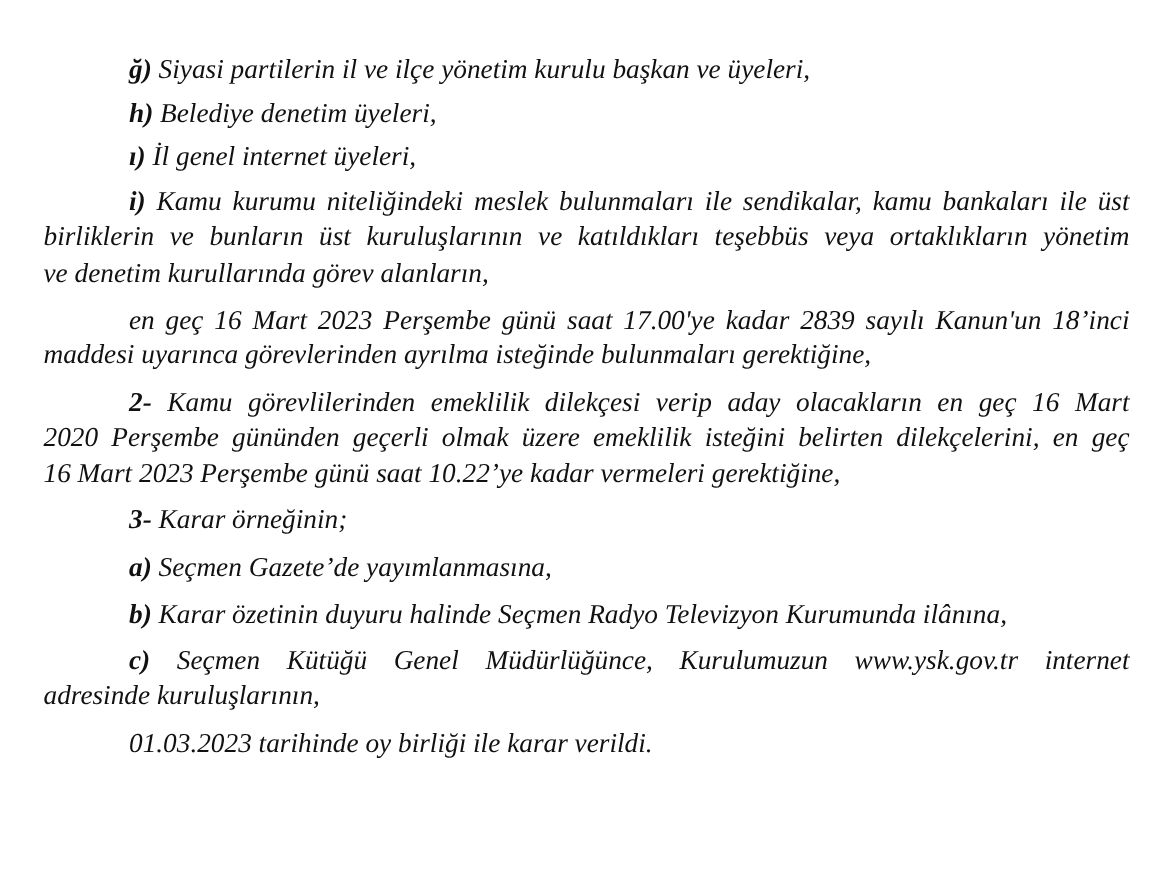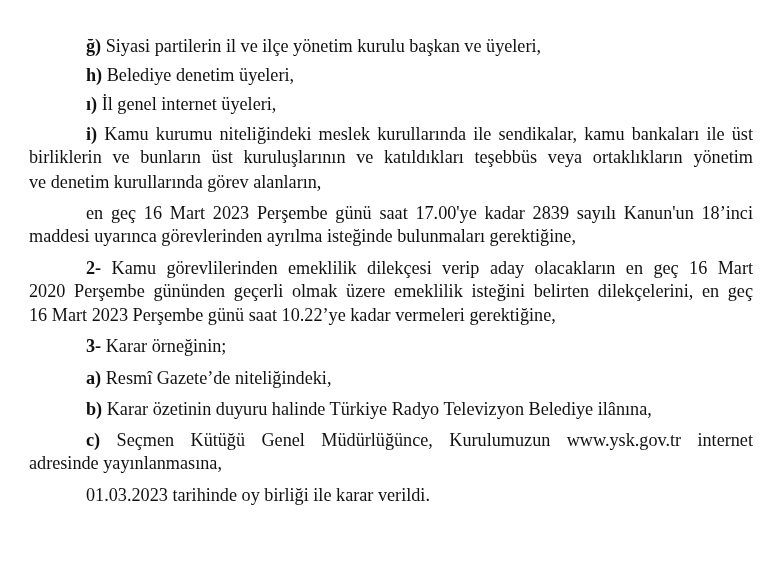--- a/index.html
+++ b/index.html
@@ -1,40 +1,40 @@
 <!DOCTYPE html>
 <html><head>
 <meta charset="utf-8">
 <style>
   html, body { margin: 0; padding: 0; background: #ffffff; }
   body { width: 784px; height: 582px; position: relative; overflow: hidden;
          font-family: "Liberation Serif", serif; color: #111; font-size: 18.2px; }
-  .line { position: absolute; left: 29px; width: 724px; white-space: nowrap; line-height: 20px; }
+  .line { position: absolute; left: 29px; width: 724px; white-space: nowrap; line-height: 20px; font-style: italic; }
   .ind { left: 86px; width: 667px; }
   .just { text-align: justify; text-align-last: justify; white-space: normal; }
   b { font-weight: bold; }
 </style>
 </head>
 <body>
 
 <div>
   <div class="line ind" style="top:36px"><b>ğ)</b><span> Siyasi partilerin il ve ilçe yönetim kurulu başkan ve üyeleri,</span></div>
   <div class="line ind" style="top:65px"><b>h)</b><span> Belediye denetim üyeleri,</span></div>
   <div class="line ind" style="top:94px"><b>ı)</b><span> İl genel internet üyeleri,</span></div>
-  <div class="line ind just" style="top:124px"><b>i)</b><span> Kamu kurumu niteliğindeki meslek kurullarında ile sendikalar, kamu bankaları ile üst</span></div>
+  <div class="line ind just" style="top:124px"><b>i)</b><span> Kamu kurumu niteliğindeki meslek bulunmaları ile sendikalar, kamu bankaları ile üst</span></div>
   <div class="line just" style="top:147px">birliklerin ve bunların üst kuruluşlarının ve katıldıkları teşebbüs veya ortaklıkların yönetim</div>
   <div class="line" style="top:172px">ve denetim kurullarında görev alanların,</div>
 
   <div class="line ind just" style="top:203px">en geç 16 Mart 2023 Perşembe günü saat 17.00'ye kadar 2839 sayılı Kanun'un 18’inci</div>
   <div class="line" style="top:226px">maddesi uyarınca görevlerinden ayrılma isteğinde bulunmaları gerektiğine,</div>
 
   <div class="line ind just" style="top:258px"><b>2-</b><span> Kamu görevlilerinden emeklilik dilekçesi verip aday olacakların en geç 16 Mart</span></div>
   <div class="line just" style="top:281px">2020 Perşembe gününden geçerli olmak üzere emeklilik isteğini belirten dilekçelerini, en geç</div>
   <div class="line" style="top:305px">16 Mart 2023 Perşembe günü saat 10.22’ye kadar vermeleri gerektiğine,</div>
 
   <div class="line ind" style="top:336px"><b>3-</b><span> Karar örneğinin;</span></div>
-  <div class="line ind" style="top:368px"><b>a)</b><span> Resmî Gazete’de niteliğindeki,</span></div>
-  <div class="line ind" style="top:399px"><b>b)</b><span> Karar özetinin duyuru halinde Türkiye Radyo Televizyon Belediye ilânına,</span></div>
+  <div class="line ind" style="top:368px"><b>a)</b><span> Seçmen Gazete’de yayımlanmasına,</span></div>
+  <div class="line ind" style="top:399px"><b>b)</b><span> Karar özetinin duyuru halinde Seçmen Radyo Televizyon Kurumunda ilânına,</span></div>
   <div class="line ind just" style="top:430px"><b>c)</b><span> Seçmen Kütüğü Genel Müdürlüğünce, Kurulumuzun www.ysk.gov.tr internet</span></div>
-  <div class="line" style="top:453px">adresinde yayınlanmasına,</div>
+  <div class="line" style="top:453px">adresinde kuruluşlarının,</div>
 
   <div class="line ind" style="top:485px">01.03.2023 tarihinde oy birliği ile karar verildi.</div>
 </div>
 
 </body></html>

